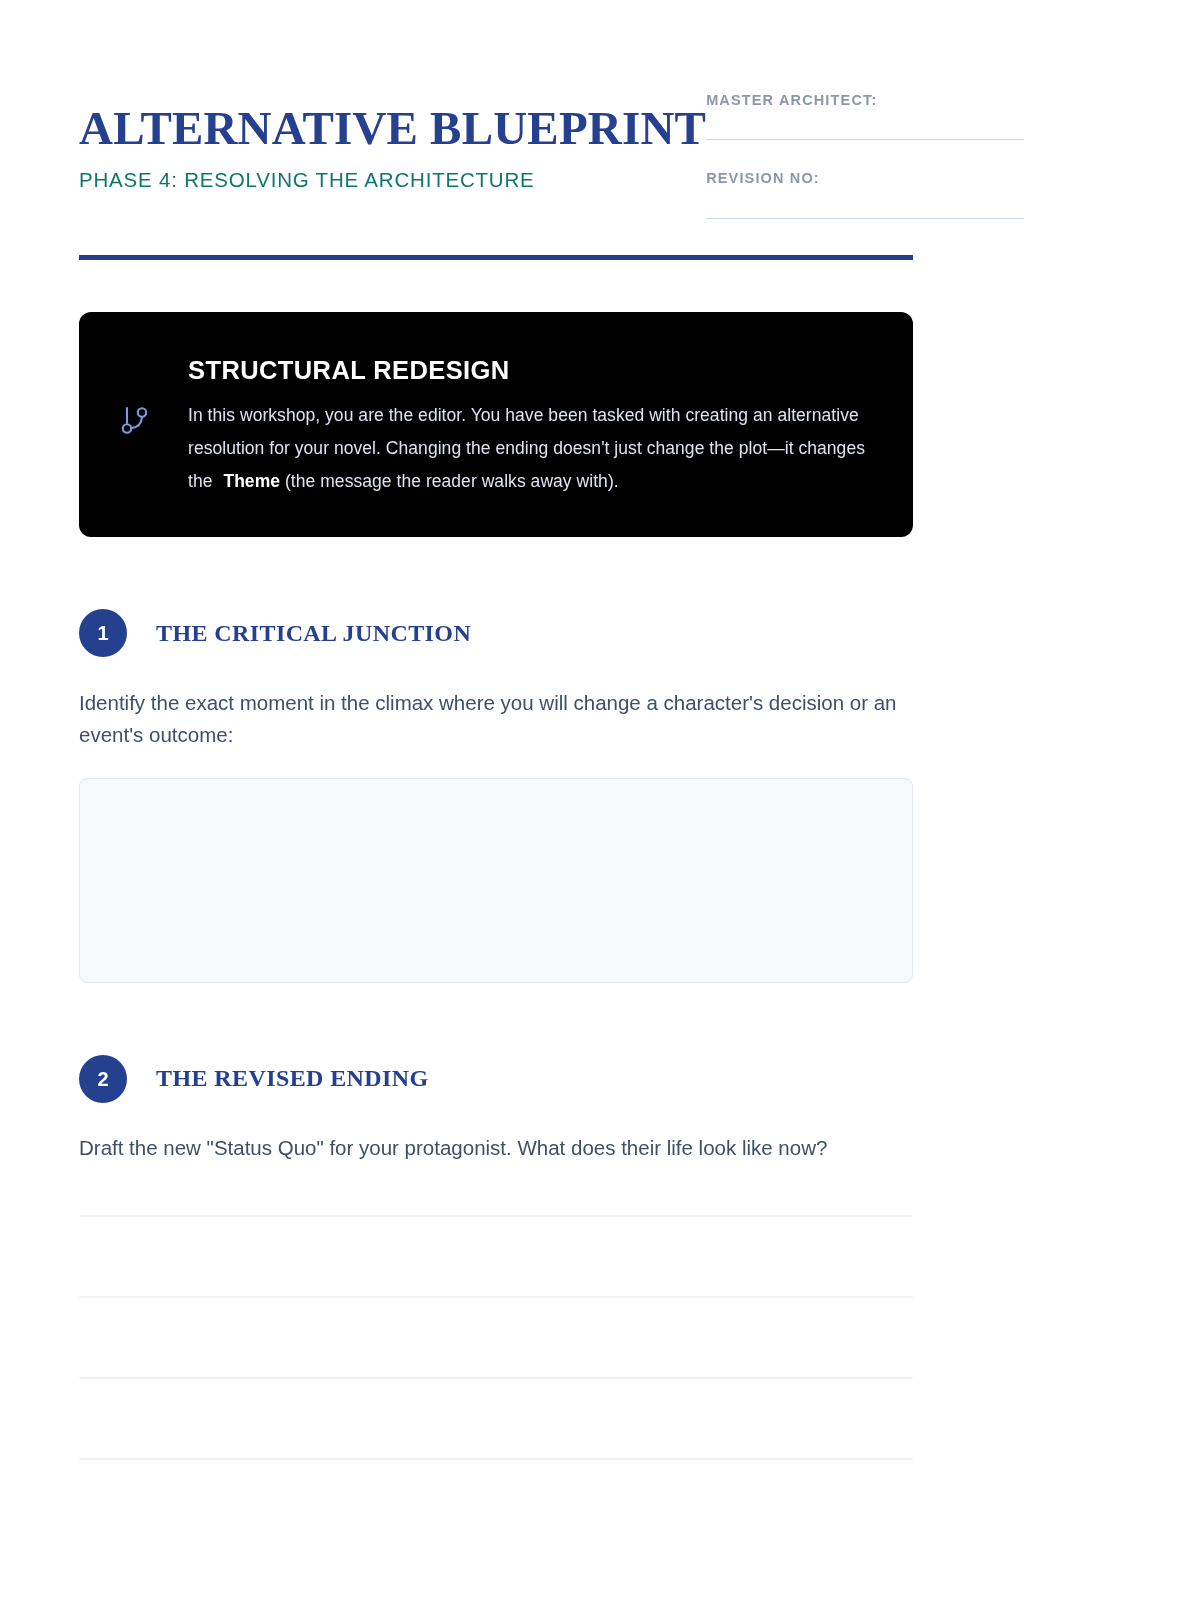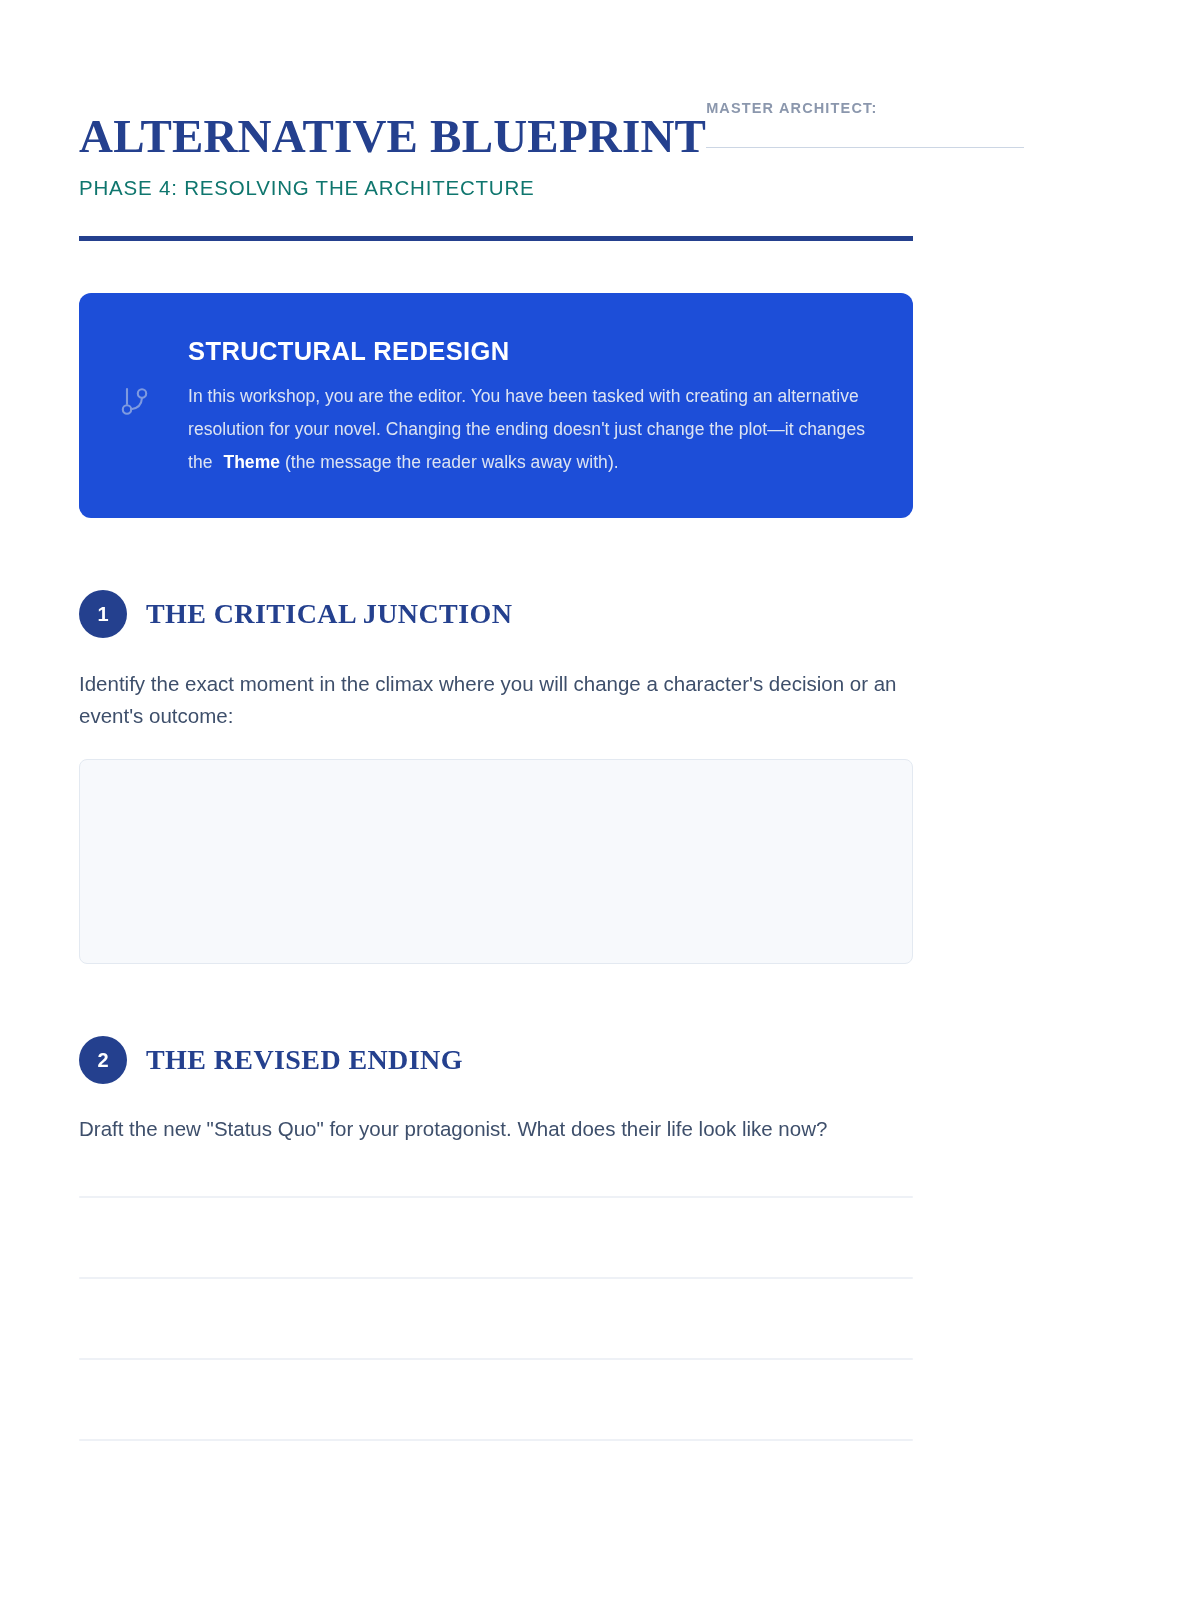--- a/index.html
+++ b/index.html
@@ -13,21 +13,21 @@
     font-family: "Liberation Sans", sans-serif;
     -webkit-font-smoothing: antialiased;
     overflow: hidden;
   }
 
   .page {
     position: relative;
     width: 992px;
     height: 1600px;
     box-sizing: border-box;
-    padding: 8px 79px;
+    padding: 0 79px;
   }
 
   
   .header {
     display: flex;
     align-items: flex-start;
     justify-content: space-between;
     padding-top: 92px;
   }
   .header-left {
@@ -83,21 +83,21 @@
   .header-divider {
     margin-top: 36px;
     height: 5px;
     background: #24408e;
     width: 100%;
   }
 
   
   .callout {
     margin-top: 52px;
-    background: #1d4ed8;
+    background: #000000;
     border-radius: 12px;
     padding: 44px 40px 40px 40px;
     box-sizing: border-box;
     display: flex;
     flex-direction: column;
   }
   .callout-title {
     font-family: "Liberation Sans", sans-serif;
     font-weight: bold;
     font-size: 25.5px;
@@ -154,24 +154,24 @@
     font-weight: bold;
     font-size: 20px;
     display: flex;
     align-items: center;
     justify-content: center;
     line-height: 1;
   }
   .section-title {
     font-family: "Liberation Serif", serif;
     font-weight: bold;
-    font-size: 28px;
+    font-size: 24px;
     letter-spacing: 0.4px;
     color: #24408e;
-    margin: 0;
+    margin: 10px;
   }
 
   .prompt-italic {
     font-family: "Liberation Sans", sans-serif;
     font-size: 20.5px;
     line-height: 1.52;
     color: #3e4f6b;
     margin: 30px 0 0 0;
     max-width: 1010px;
   }
@@ -211,20 +211,24 @@
 
   <div class="header">
     <div class="header-left">
       <h1 class="doc-title">ALTERNATIVE BLUEPRINT</h1>
       <div class="doc-subtitle">PHASE 4: RESOLVING THE ARCHITECTURE</div>
     </div>
 
     <div class="header-right">
       <div class="meta-field">
         <span class="meta-label">MASTER ARCHITECT:</span>
+        <div class="meta-rule"></div>
+      </div>
+      <div class="meta-field">
+        <span class="meta-label">REVISION NO:</span>
         <div class="meta-rule"></div>
       </div>
     </div>
   </div>
 
   <div class="header-divider"></div>
 
   <div class="callout">
     <div class="callout-title">STRUCTURAL REDESIGN</div>
     <div class="callout-body-row">

